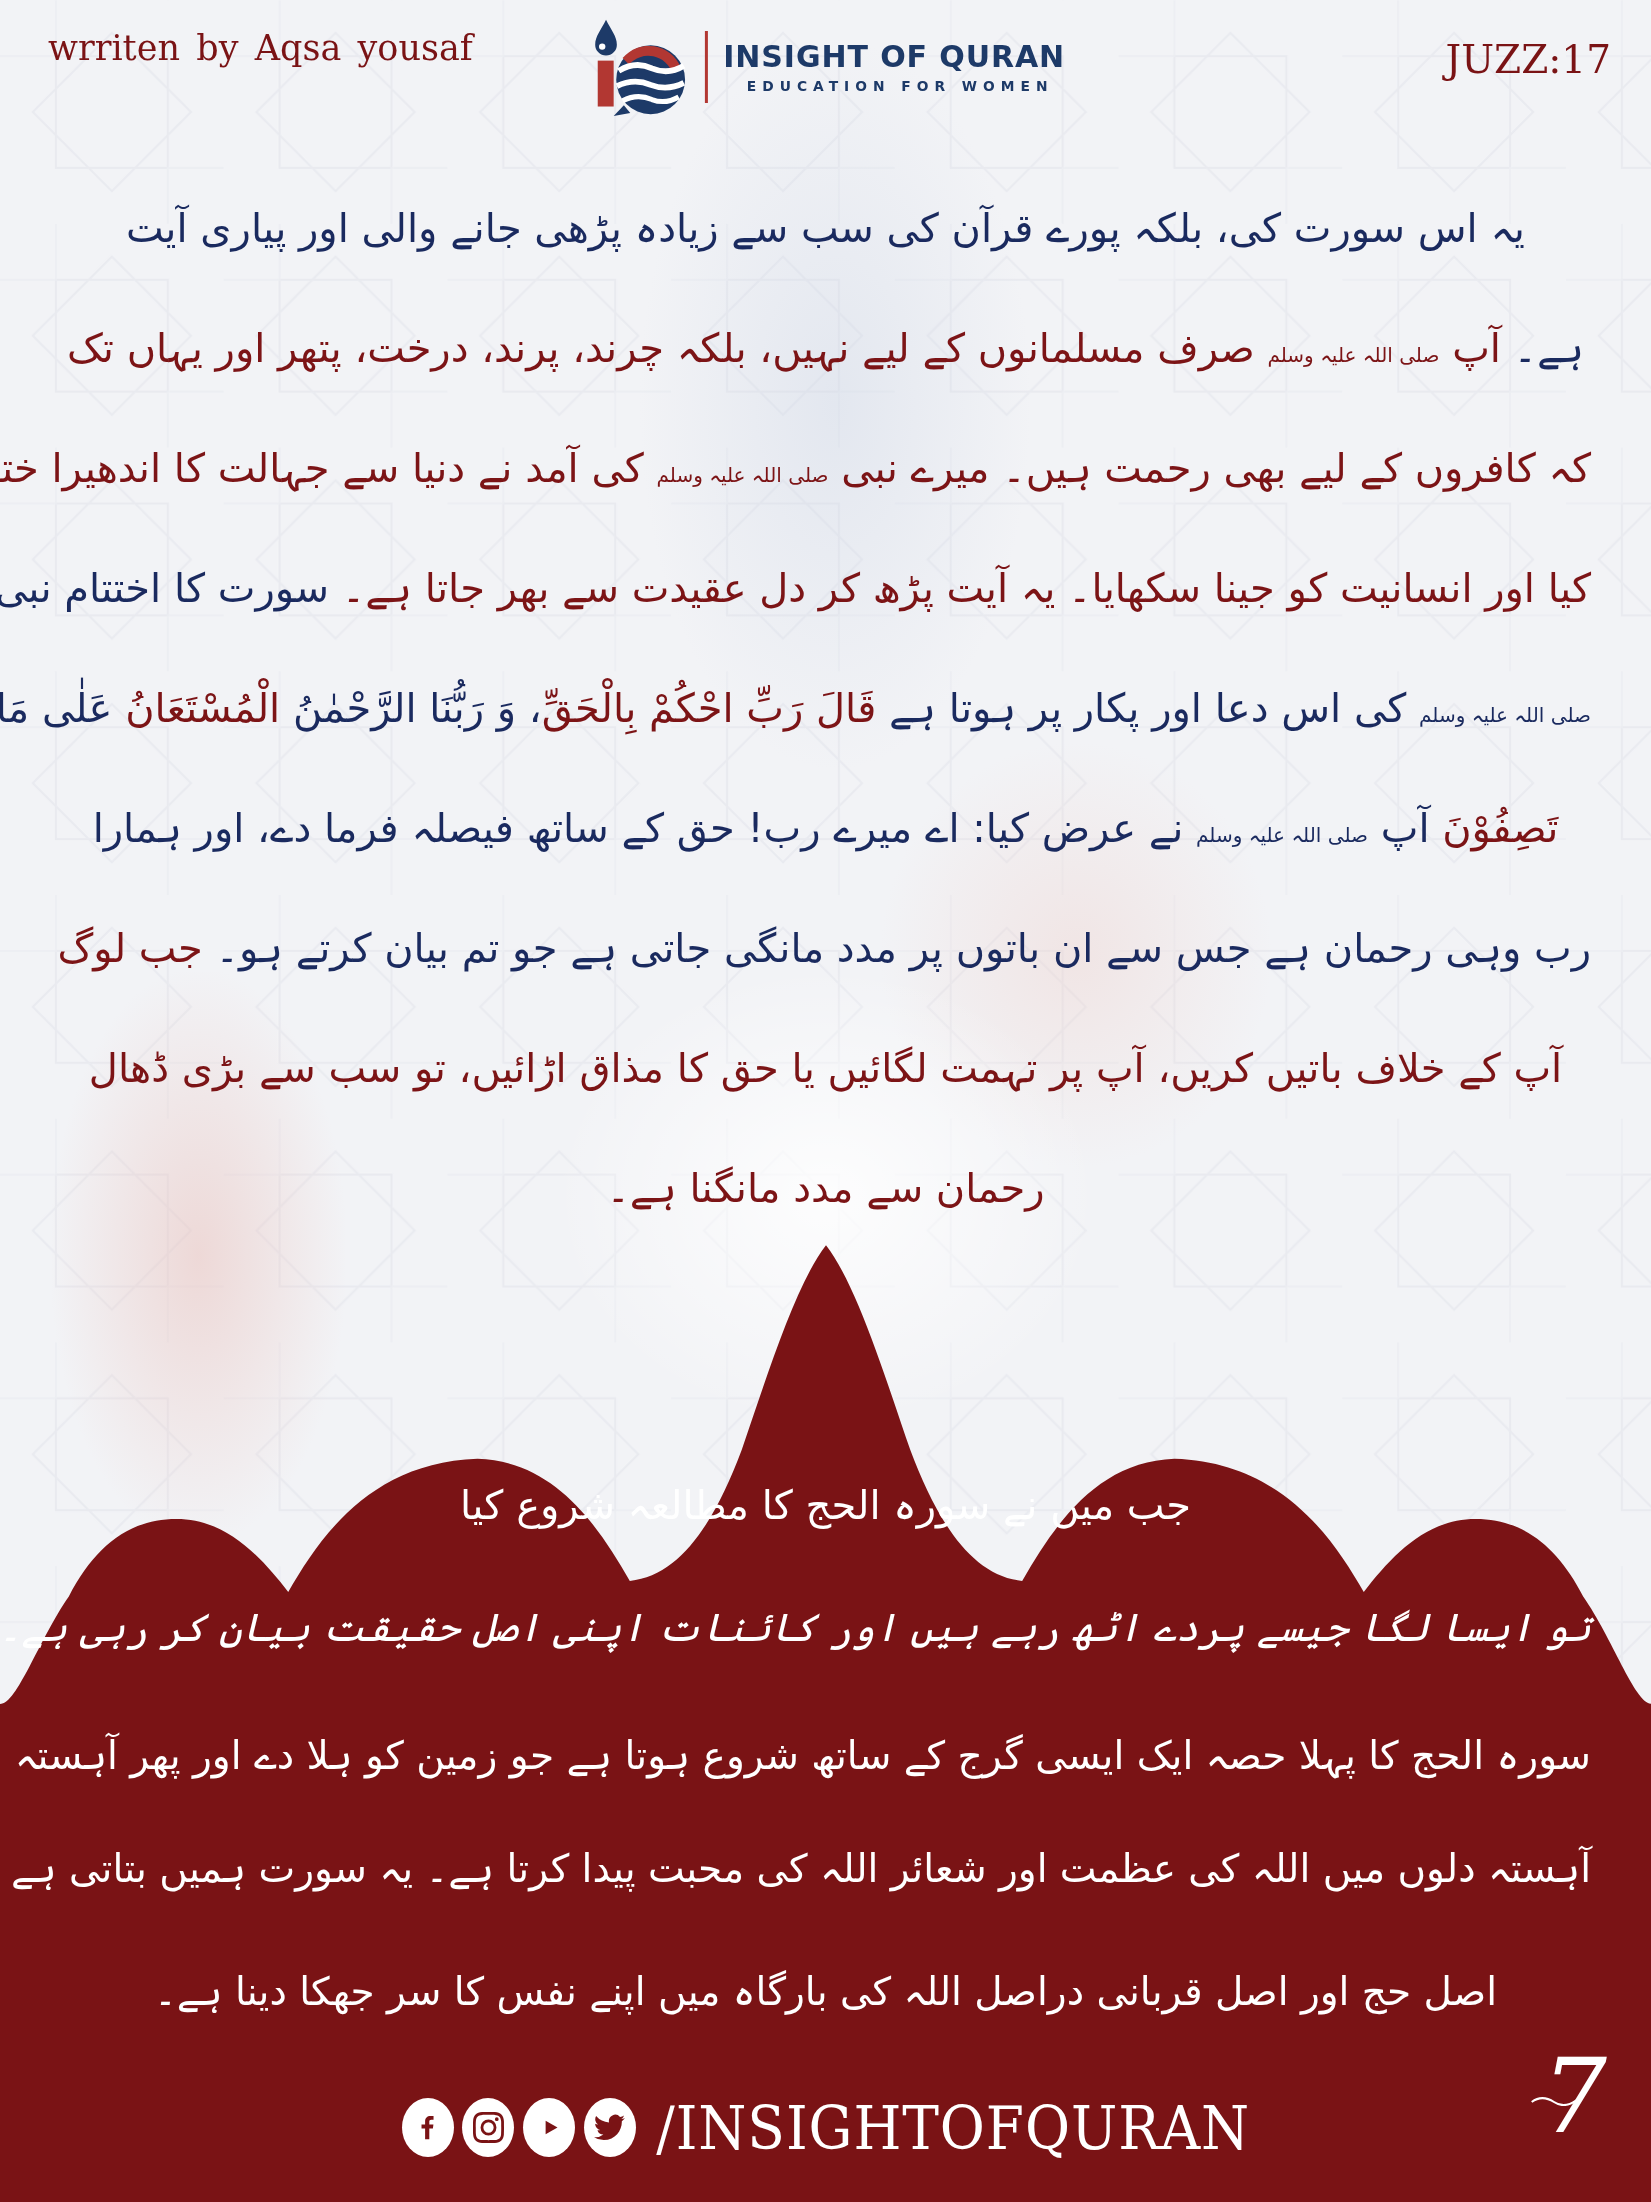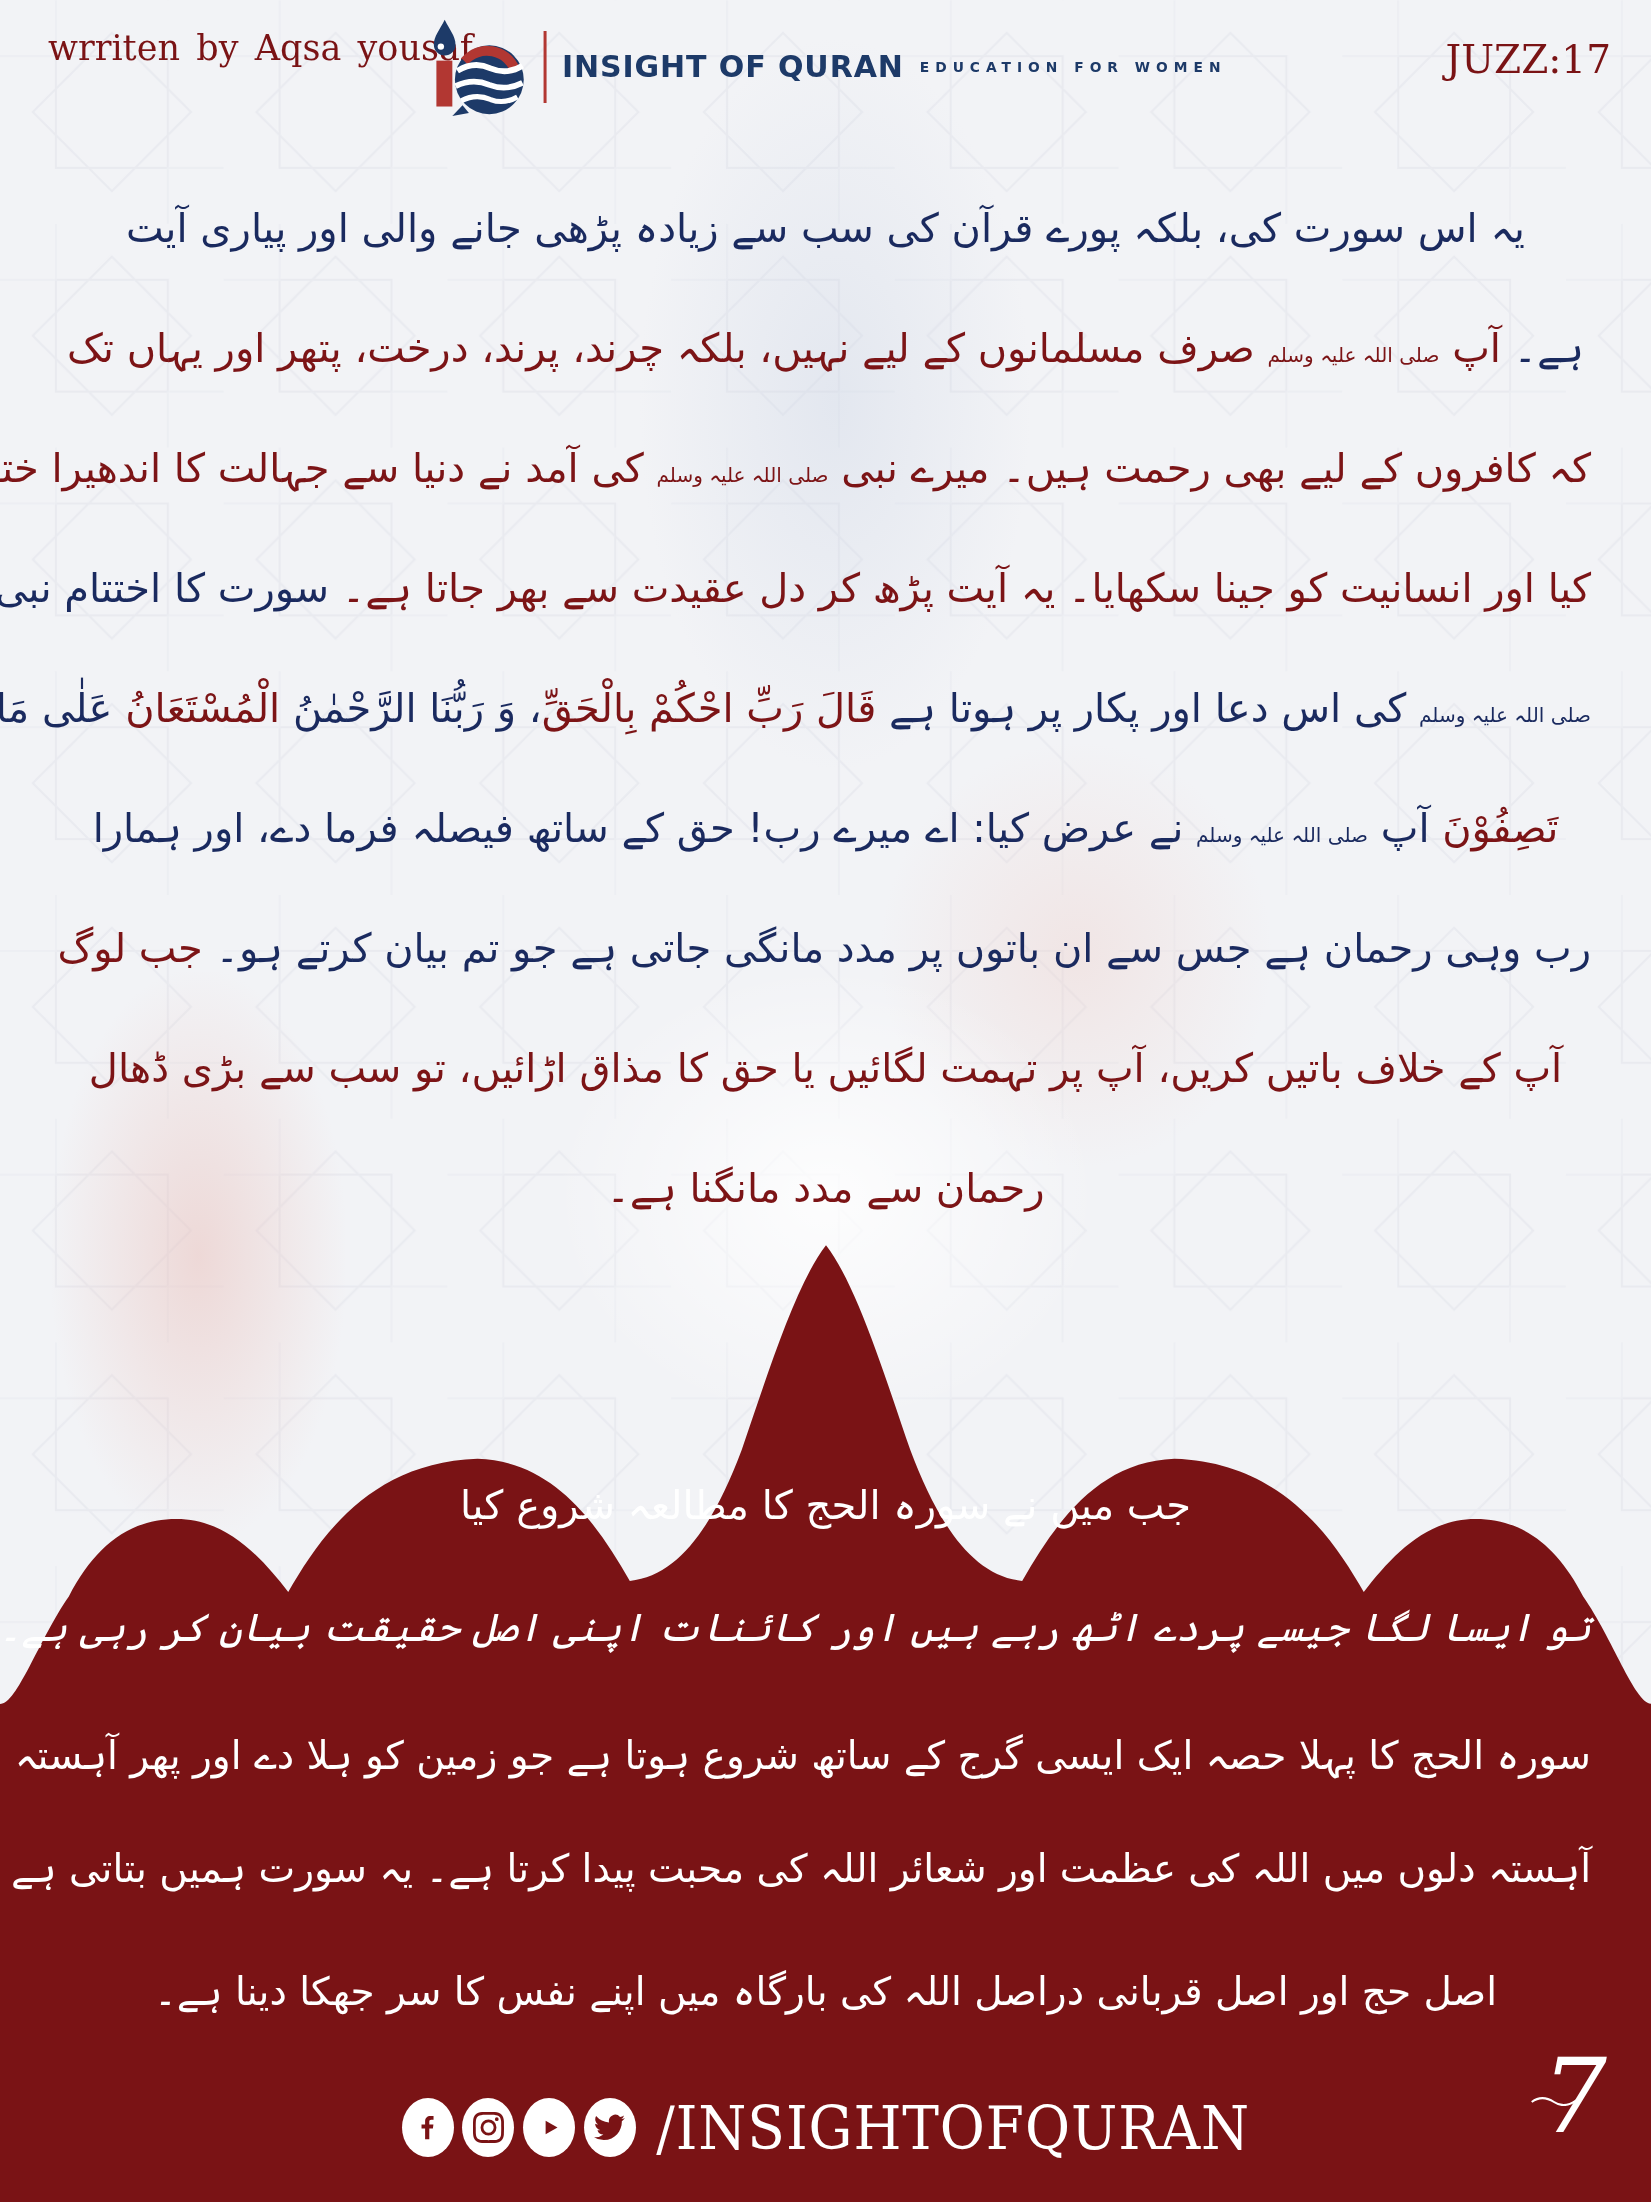--- a/index.html
+++ b/index.html
@@ -31,21 +31,21 @@
   
   .topbar{position:absolute;left:0;top:0;width:100%;height:129px;}
   .byline{position:absolute;left:48px;top:28px;
     font-family:"DejaVu Serif",serif;font-size:35px;color:var(--maroon);word-spacing:5.2px;}
   .juz{position:absolute;right:41px;top:37px;
     font-family:"DejaVu Serif",serif;font-size:39px;color:var(--maroon);}
   .brand{position:absolute;left:50%;top:15.5px;transform:translateX(-50%);
     display:flex;align-items:center;gap:15.5px;}
   .brand-icon{width:102px;height:102px;}
   .brand-divider{width:3.4px;height:72px;background:var(--logo-red);}
-  .brand-text{display:flex;flex-direction:row;align-items:center;gap:4px;}
+  .brand-text{display:flex;flex-direction:column;align-items:center;gap:4px;}
   .brand-name{font-family:"DejaVu Sans",sans-serif;font-weight:bold;
     font-size:30px;letter-spacing:0.9px;color:var(--logo-navy);white-space:nowrap;}
   .brand-tagline{font-family:"DejaVu Sans",sans-serif;font-weight:bold;
     font-size:13.8px;letter-spacing:6px;color:var(--logo-navy);white-space:nowrap;margin-left:12px;}
 
   
   .urdu-body{position:absolute;left:60px;top:168px;width:1531px;}
   .body-line{height:120px;line-height:120px;direction:rtl;text-align:center;
     font-size:40px;white-space:nowrap;font-family:"DejaVu Sans",sans-serif;}
   .c-navy{color:var(--navy);margin-top:36px;}

